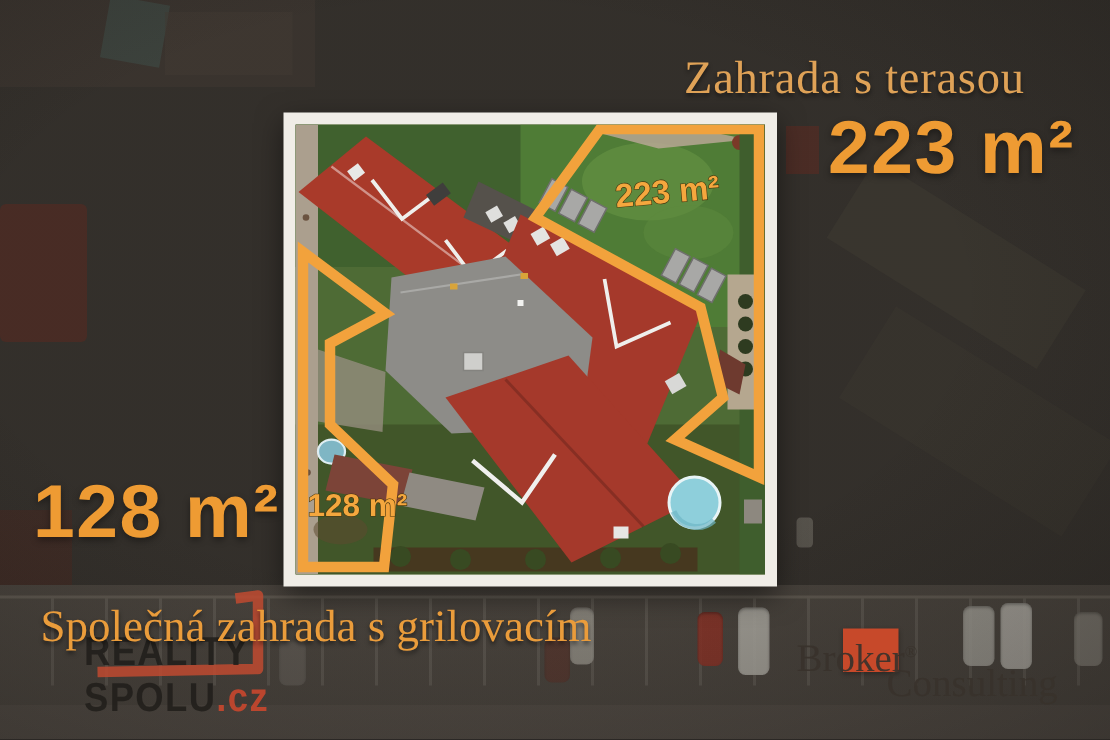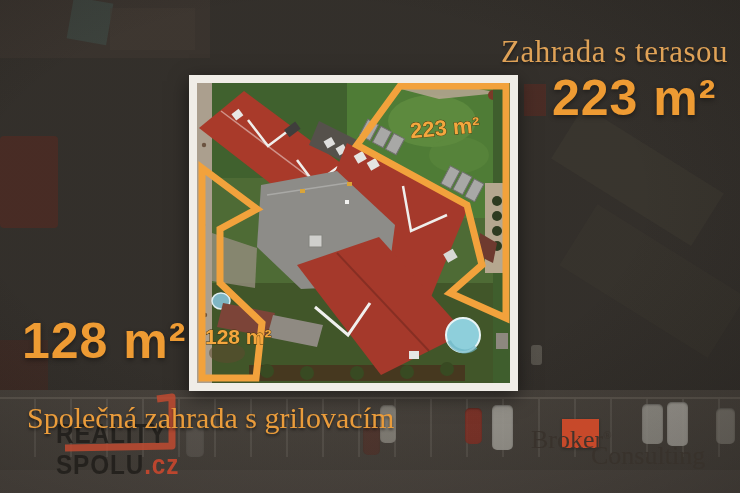--- a/index.html
+++ b/index.html
@@ -22,21 +22,21 @@
     background:
       radial-gradient(ellipse 130% 115% at 42% 40%, rgba(18,16,14,0) 34%, rgba(18,16,14,.38) 76%, rgba(10,9,8,.55) 100%),
       linear-gradient(rgba(24,21,18,.20),rgba(24,21,18,.20));}
   
   .photo-frame{position:absolute;left:189px;top:75px;width:329px;height:316px;
     background:#f0ede7;box-shadow:0 6px 18px rgba(0,0,0,.5);z-index:3;}
   .photo{position:absolute;left:8px;top:8px;width:313px;height:300px;overflow:hidden;background:#4e6b35;}
   
   .top-title{position:absolute;left:456px;top:34px;z-index:4;
     font-family:"Liberation Serif",serif;font-size:31px;color:#dfa257;
-    letter-spacing:.5px;text-shadow:0 2px 3px rgba(0,0,0,.45);white-space:nowrap;margin-left:45px;}
+    letter-spacing:.5px;text-shadow:0 2px 3px rgba(0,0,0,.45);white-space:nowrap;}
   .big-num{position:absolute;z-index:4;font-family:"Liberation Sans",sans-serif;
     font-size:50px;font-weight:600;color:#ee9b33;letter-spacing:1px;line-height:1;
     text-shadow:0 2px 5px rgba(0,0,0,.4);white-space:nowrap;}
   .num-right{left:552px;top:73px;}
   .num-left{left:22px;top:316px;}
   .caption{position:absolute;left:27px;top:401px;z-index:5;
     font-family:"Liberation Serif",serif;font-size:30px;line-height:34px;color:#ea9c3b;
     text-shadow:0 2px 3px rgba(0,0,0,.5);white-space:nowrap;text-align:right;}
   
   .watermark{position:absolute;left:56px;top:419px;z-index:4;transform:scaleX(.9);transform-origin:left top;

